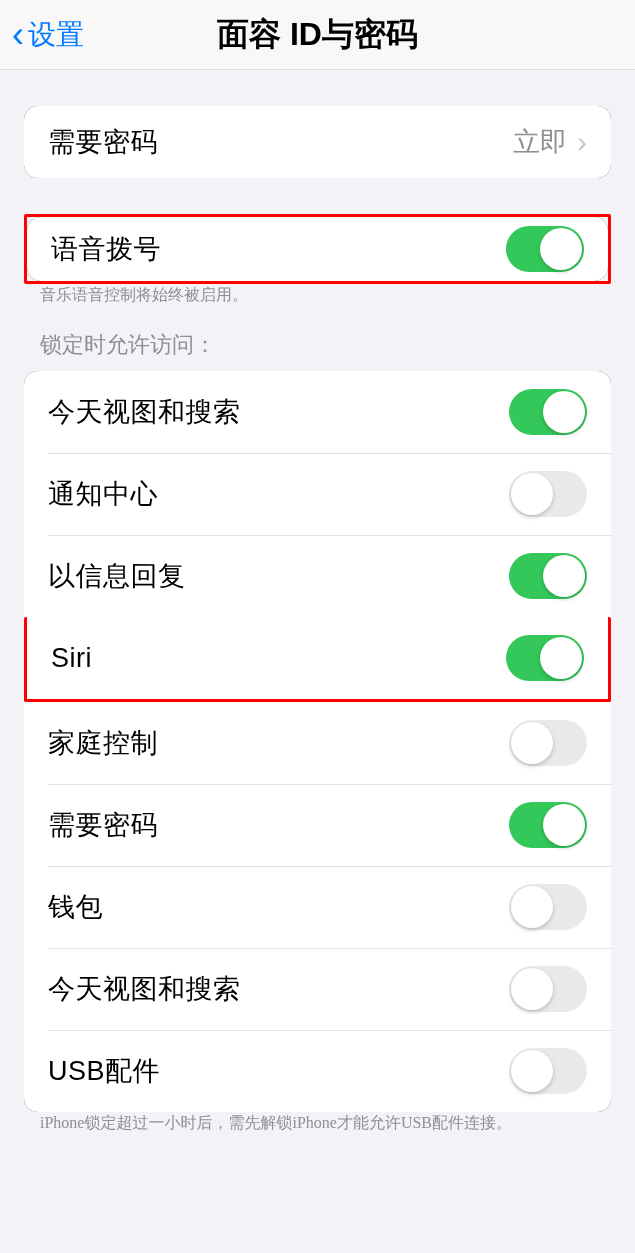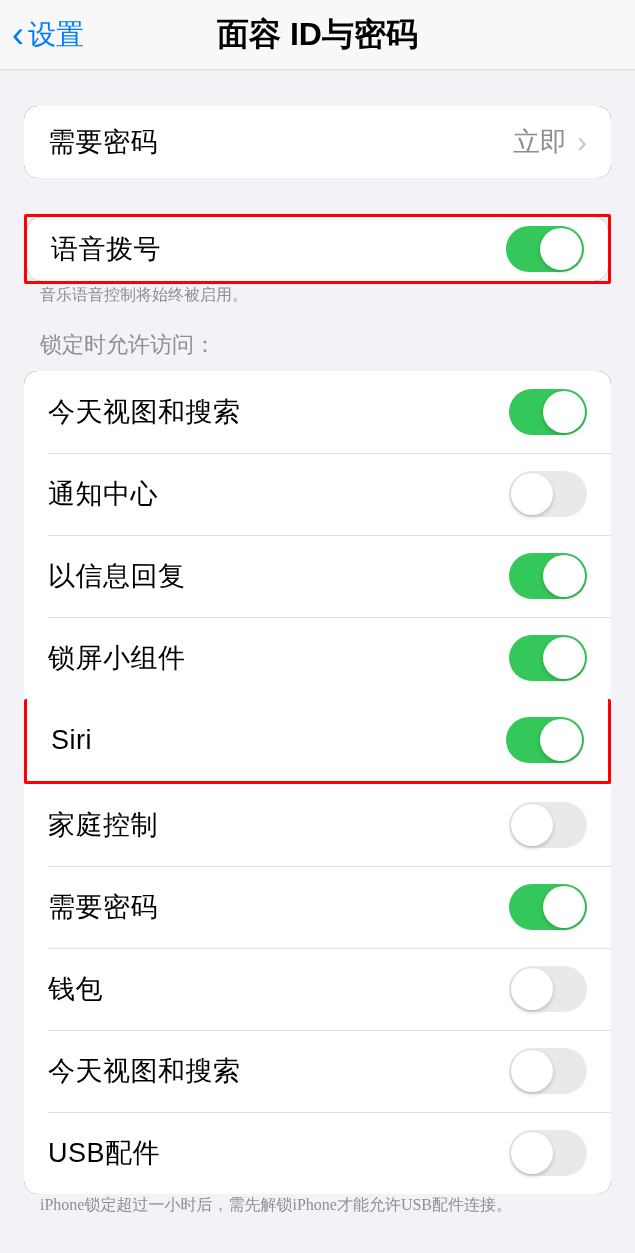--- a/index.html
+++ b/index.html
@@ -243,26 +243,20 @@
         <div class="toggle toggle-off">
             <div class="toggle-knob"></div>
           </div>
       </div>
       <div class="row">
         <span class="row-label">以信息回复</span>
         <div class="toggle toggle-on">
             <div class="toggle-knob"></div>
           </div>
       </div>
-      <div class="row">
-        <span class="row-label">锁屏小组件</span>
-        <div class="toggle toggle-on">
-            <div class="toggle-knob"></div>
-          </div>
-      </div>
     </div>
 
     <div class="highlight-wrapper highlighted" style="border-top: none;">
       <div class="group no-radius">
         <div class="row">
           <span class="row-label">Siri</span>
           <div class="toggle toggle-on">
               <div class="toggle-knob"></div>
             </div>
         </div>

